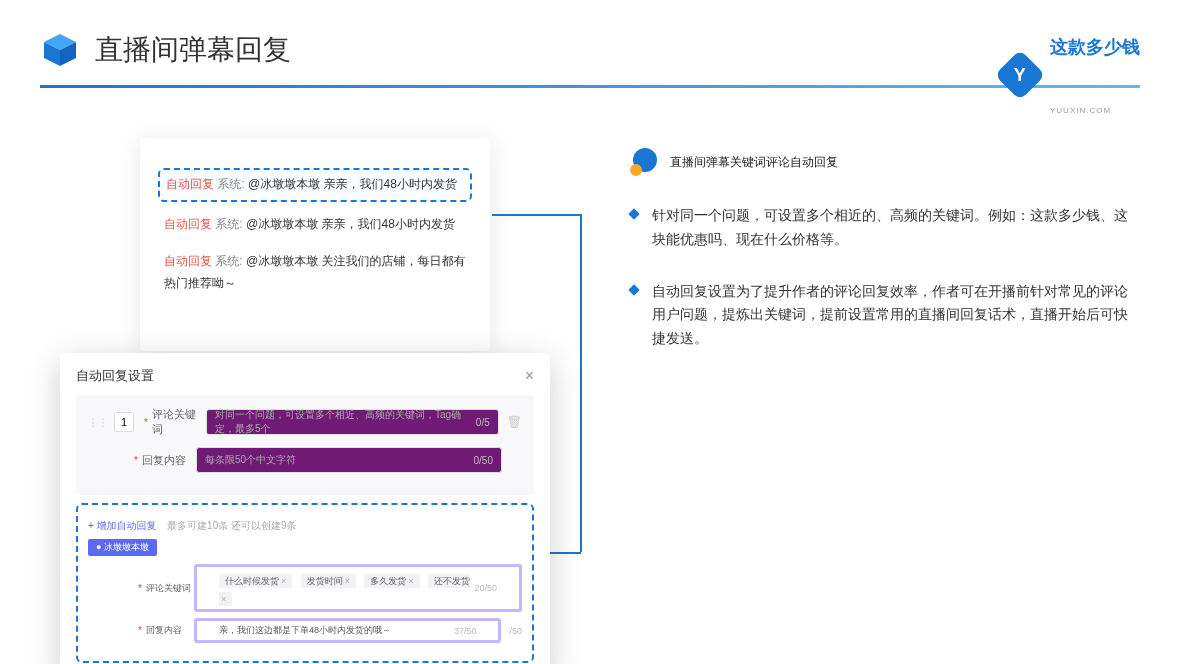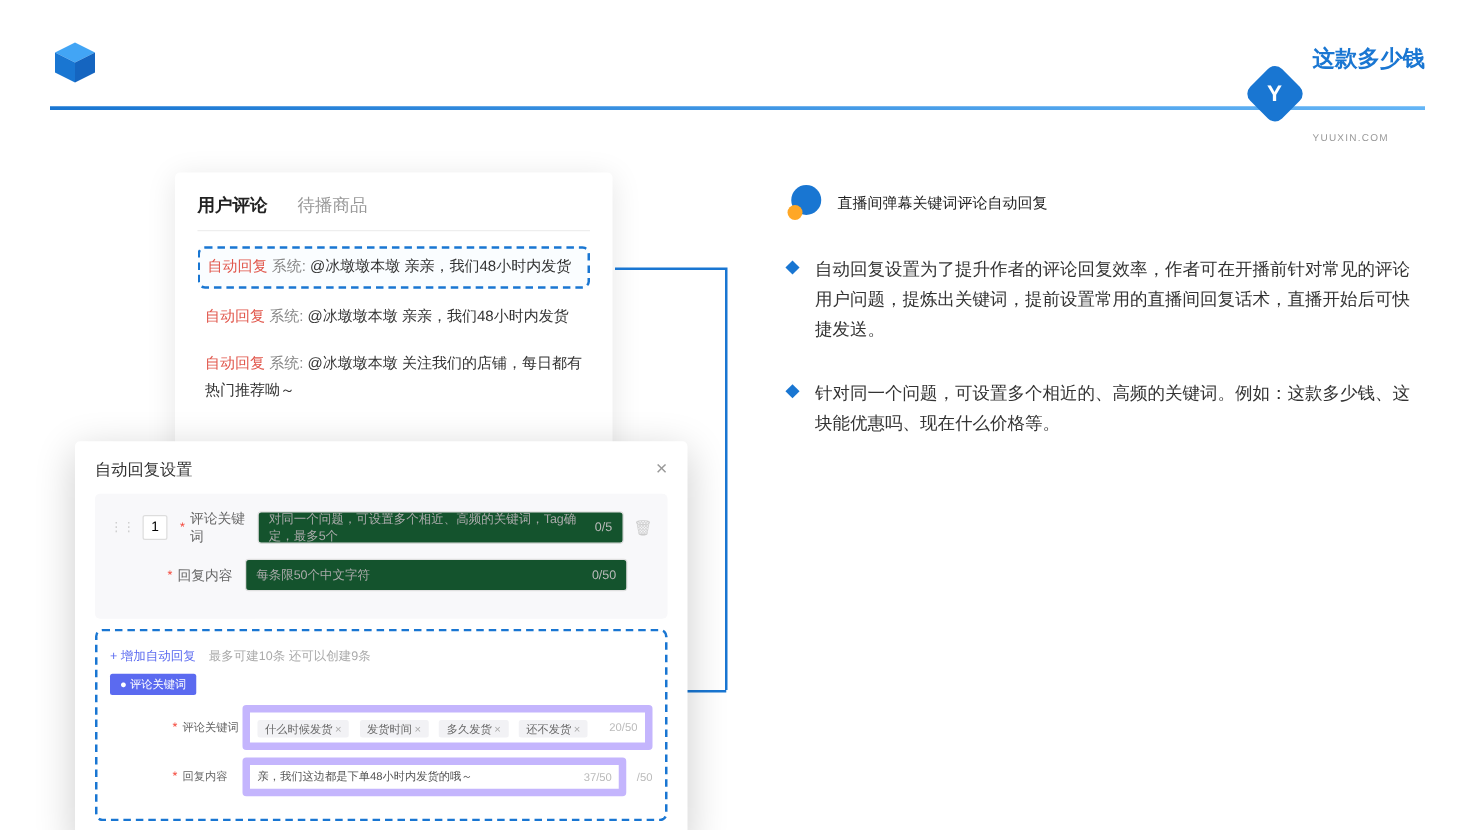--- a/index.html
+++ b/index.html
@@ -39,32 +39,32 @@
 
 .settings-card { position: absolute; top: 215px; left: 0; width: 490px; background: #fff; box-shadow: 0 8px 32px rgba(0,0,0,.2); border-radius: 4px; padding: 14px 16px 18px 16px; z-index: 10; }
 .settings-header { display: flex; justify-content: space-between; font-size: 13px; color: #333; padding-bottom: 10px; }
 .close-x { color: #999; font-size: 16px; cursor: pointer; }
 .settings-body{ background:#f8f8fa; padding:12px; border-radius:4px;}
 .form-row { display: flex; align-items: center; margin-bottom: 10px; }
 .drag-handle { color: #ccc; font-size: 10px; margin-right: 6px; }
 .row-num { width: 20px; height: 20px; border: 1px solid #ddd; border-radius: 2px; display: flex; align-items: center; justify-content: center; font-size: 11px; background:#fff;}
 .req-star { color: #f44336; margin: 0 4px 0 10px; font-size:10px;}
 .field-label { font-size: 11px; color: #666; width: 54px; }
-.field-input { flex: 1; height: 26px; border: 1px solid #e0e0e0; border-radius: 3px; font-size: 10px; color: #aaa; padding: 0 8px; display:flex; align-items:center; justify-content:space-between; background:#14532d;}
+.field-input { flex: 1; height: 26px; border: 1px solid #e0e0e0; border-radius: 3px; font-size: 10px; color: #aaa; padding: 0 8px; display:flex; align-items:center; justify-content:space-between; background:#701a75;}
 .counter { color: #bbb; font-size: 10px; }
 .trash-icon { color: #ccc; margin-left: 8px; font-size: 12px; }
 
 
 .example-wrap { border: 2px dashed #1976d2; border-radius: 6px; padding: 10px 10px 12px 10px; margin-top: 8px; }
 .add-link { color: #5b6af0; font-size: 10px; }
 .add-hint { color: #aaa; font-size: 10px; margin-left: 6px; }
 .example-badge { background: #5b6af0; color: #fff; font-size: 9px; padding: 2px 8px; border-radius: 2px; display: inline-block; margin: 6px 0 8px 0; }
 .tag-chip { background: #f2f2f5; color: #666; font-size: 9px; padding: 2px 6px; border-radius: 2px; margin-right: 4px; }
 .tag-chip .x { color: #aaa; margin-left: 2px; }
-.example-input { flex:1; border:6px solid #c4b5fd; border-radius:3px; padding:3px 6px; display:flex; align-items:center; justify-content:space-between; background:#fff;}
+.example-input { flex:1; border:3px solid #c4b5fd; border-radius:3px; padding:3px 22px; display:flex; align-items:center; justify-content:space-between; background:#fff;}
 .example-row{ display:flex; align-items:center; margin-bottom:6px;}
 .padded-counter{ font-size:9px; color:#bbb; margin-left:8px;}
 
 
 .section-header { display: flex; align-items: center; margin-bottom: 28px; }
 .section-icon { width: 28px; height: 28px; position: relative; margin-right: 12px; flex-shrink:0;}
 .section-icon .c1 { width: 24px; height: 24px; background: #1976d2; border-radius: 50%; position: absolute; top: 0; left: 3px; }
 .section-icon .c2 { width: 12px; height: 12px; background: #ffa726; border-radius: 50%; position: absolute; bottom: 0; left: 0; }
 .section-title { font-size: 12px; color: #222; }
 .bullet-item { display: flex; margin-bottom: 28px; }
@@ -79,20 +79,21 @@
 </style>
 </head>
 <body>
 
 <div class="header">
   <svg class="header-icon" viewBox="0 0 40 40">
     <polygon points="20,4 36,12 20,20 4,12" fill="#42a5f5"></polygon>
     <polygon points="4,12 20,20 20,36 4,28" fill="#1976d2"></polygon>
     <polygon points="36,12 20,20 20,36 36,28" fill="#1565c0"></polygon>
   </svg>
+  <div class="header-title">直播间弹幕回复</div>
 </div>
 <div class="header-divider"></div>
 
 <div class="brand">
   <div class="brand-icon">
       <span>Y</span>
     </div>
   <div class="brand-text">
     <div class="brand-name">这款多少钱</div>
     <div class="brand-sub">YUUXIN.COM</div>
@@ -100,24 +101,20 @@
 </div>
 
 <div class="content">
   <div class="left-panel">
 
     <div class="connector line-h1"></div>
     <div class="connector line-v1"></div>
     <div class="connector line-h2"></div>
 
     <div class="comments-card">
-      <div class="tabs">
-        <div class="tab active">用户评论</div>
-        <div class="tab">待播商品</div>
-      </div>
       <div class="comment-list">
         <div class="comment highlighted">
           <span class="tag-auto">自动回复</span>
           <span class="sys">系统:</span>
           <span class="user">@冰墩墩本墩</span>
           <span>亲亲，我们48小时内发货</span>
         </div>
         <div class="comment">
           <span class="tag-auto">自动回复</span>
           <span class="sys">系统:</span>
@@ -158,21 +155,21 @@
             <span>每条限50个中文字符</span>
             <span class="counter">0/50</span>
           </div>
           <span style="width:20px;"></span>
         </div>
       </div>
 
       <div class="example-wrap">
         <span class="add-link">+ 增加自动回复</span>
         <span class="add-hint">最多可建10条 还可以创建9条</span>
-        <div><span class="example-badge">● 评论关键词</span></div>
+        <div><span class="example-badge">● 冰墩墩本墩</span></div>
 
         <div class="example-row" style="padding-left:40px;">
           <span class="req-star">*</span>
           <span class="field-label" style="font-size:9px; width:48px;">评论关键词</span>
           <div class="example-input">
             <span>
               <span class="tag-chip"><span>什么时候发货</span><span class="x">×</span></span>
               <span class="tag-chip"><span>发货时间</span><span class="x">×</span></span>
               <span class="tag-chip"><span>多久发货</span><span class="x">×</span></span>
               <span class="tag-chip"><span>还不发货</span><span class="x">×</span></span>
@@ -197,20 +194,20 @@
   <div class="right-panel">
     <div class="section-header">
       <div class="section-icon">
         <div class="c1"></div>
           <div class="c2"></div>
       </div>
       <div class="section-title">直播间弹幕关键词评论自动回复</div>
     </div>
     <div class="bullet-item">
       <div class="diamond"></div>
-      <div class="bullet-text">自动回复设置为了提升作者的评论回复效率，作者可在开播前针对常见的评论用户问题，提炼出关键词，提前设置常用的直播间回复话术，直播开始后可快捷发送。</div>
+      <div class="bullet-text">针对同一个问题，可设置多个相近的、高频的关键词。例如：这款多少钱、这块能优惠吗、现在什么价格等。</div>
     </div>
     <div class="bullet-item">
       <div class="diamond"></div>
-      <div class="bullet-text">针对同一个问题，可设置多个相近的、高频的关键词。例如：这款多少钱、这块能优惠吗、现在什么价格等。</div>
+      <div class="bullet-text">自动回复设置为了提升作者的评论回复效率，作者可在开播前针对常见的评论用户问题，提炼出关键词，提前设置常用的直播间回复话术，直播开始后可快捷发送。</div>
     </div>
   </div>
 </div>
 
 </body></html>

